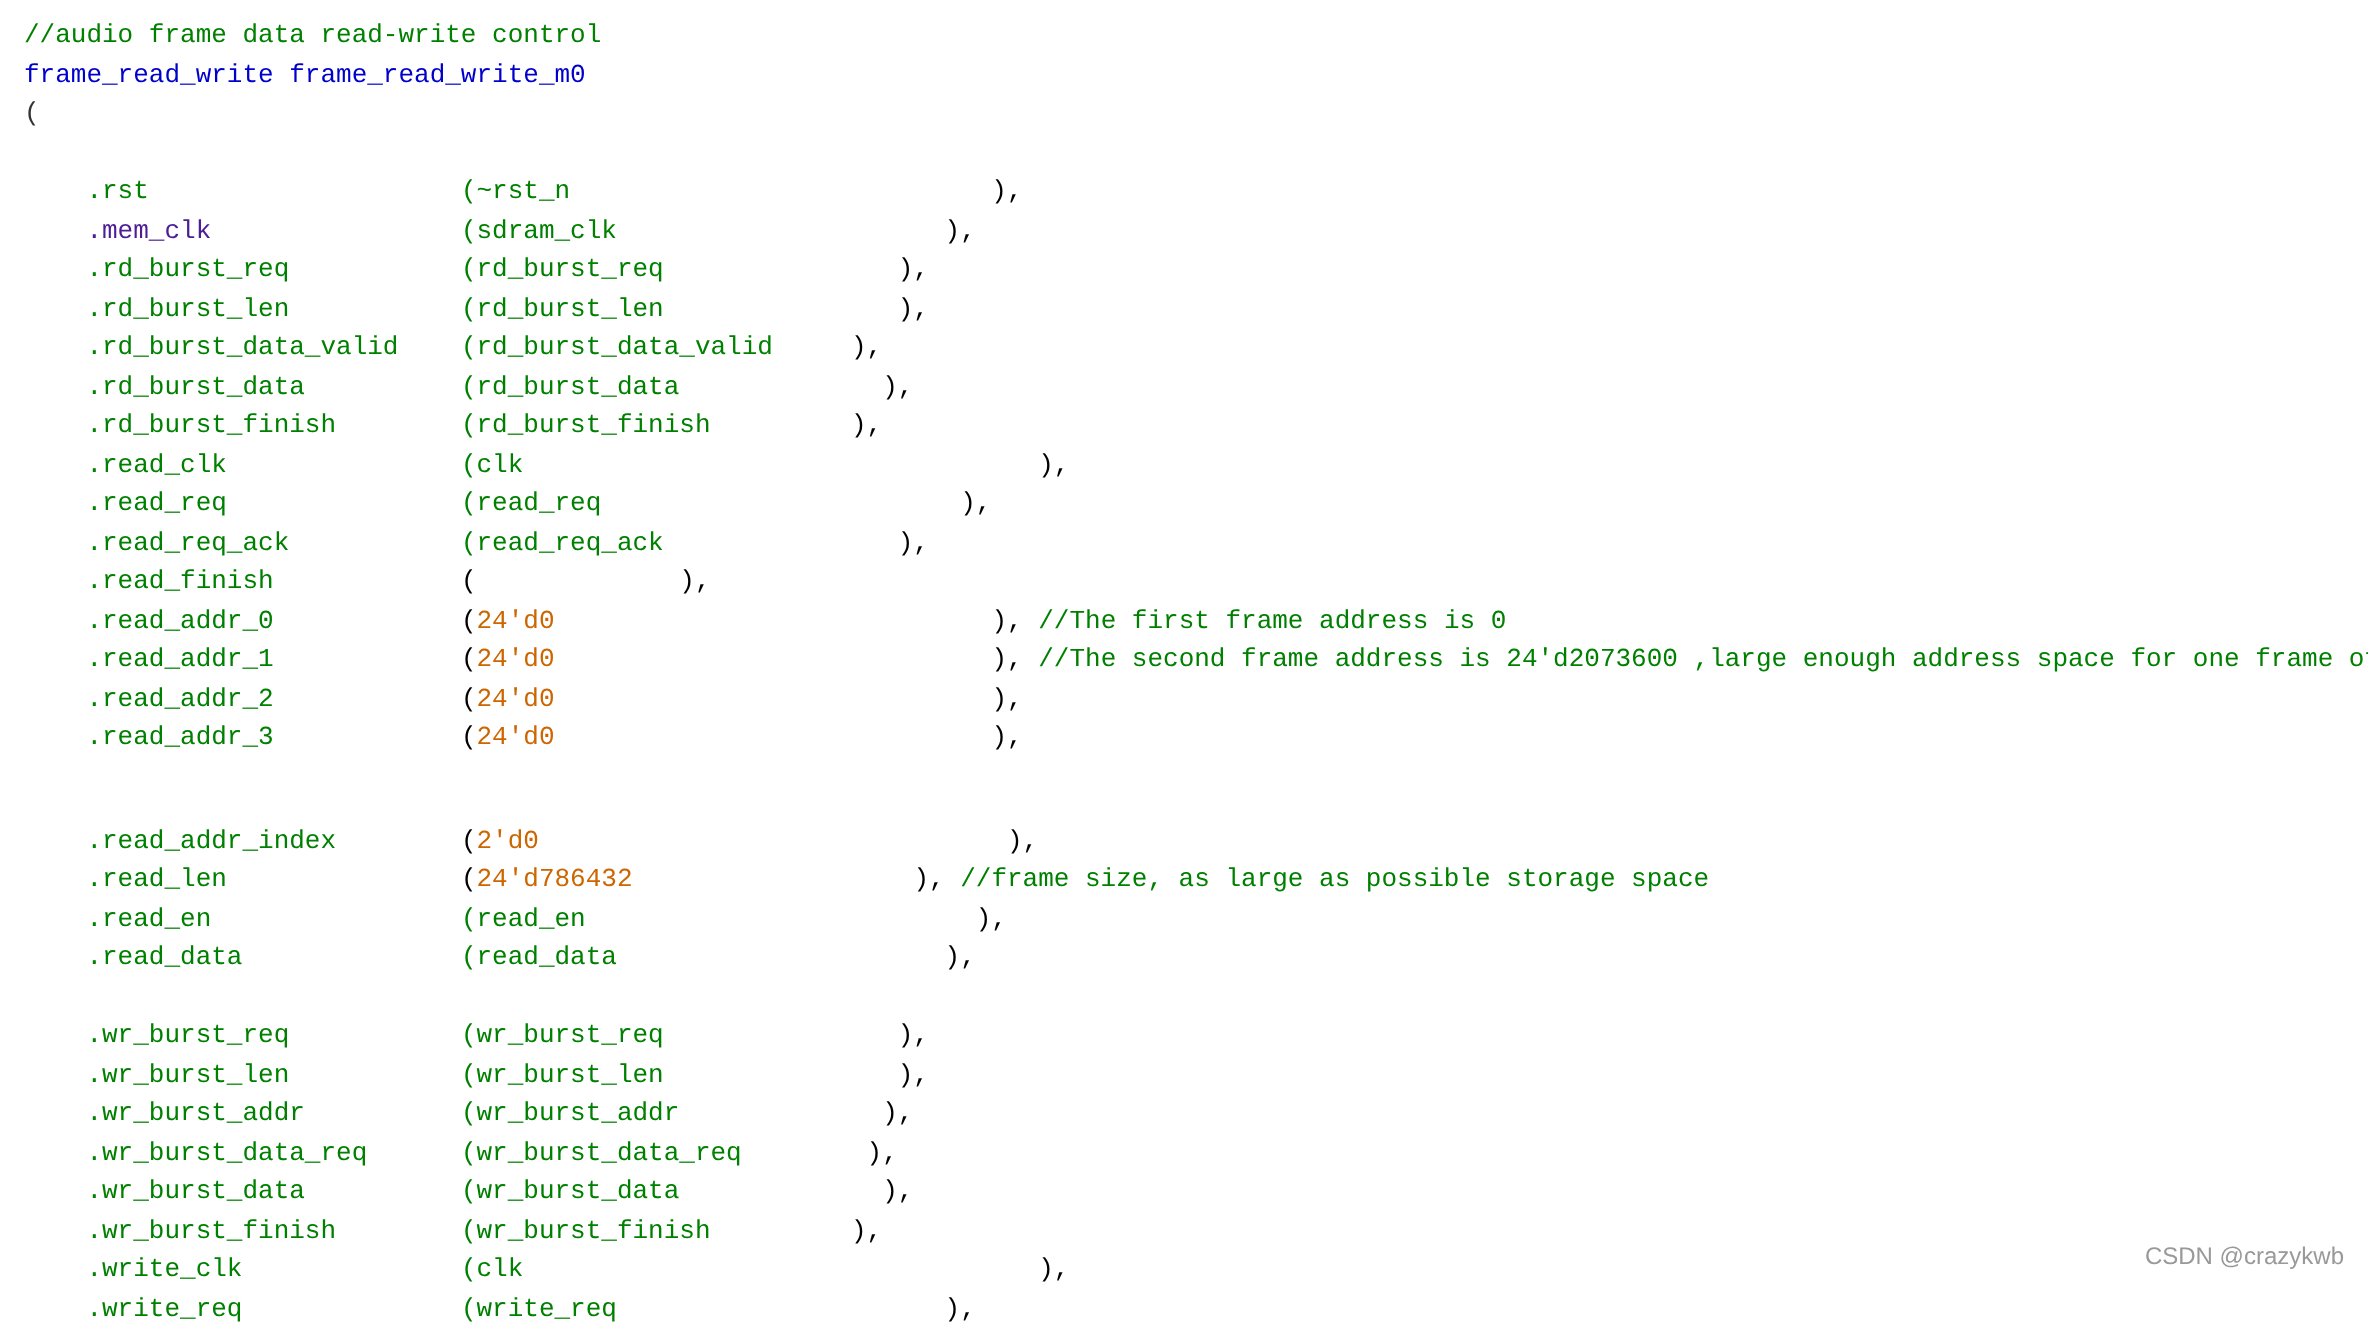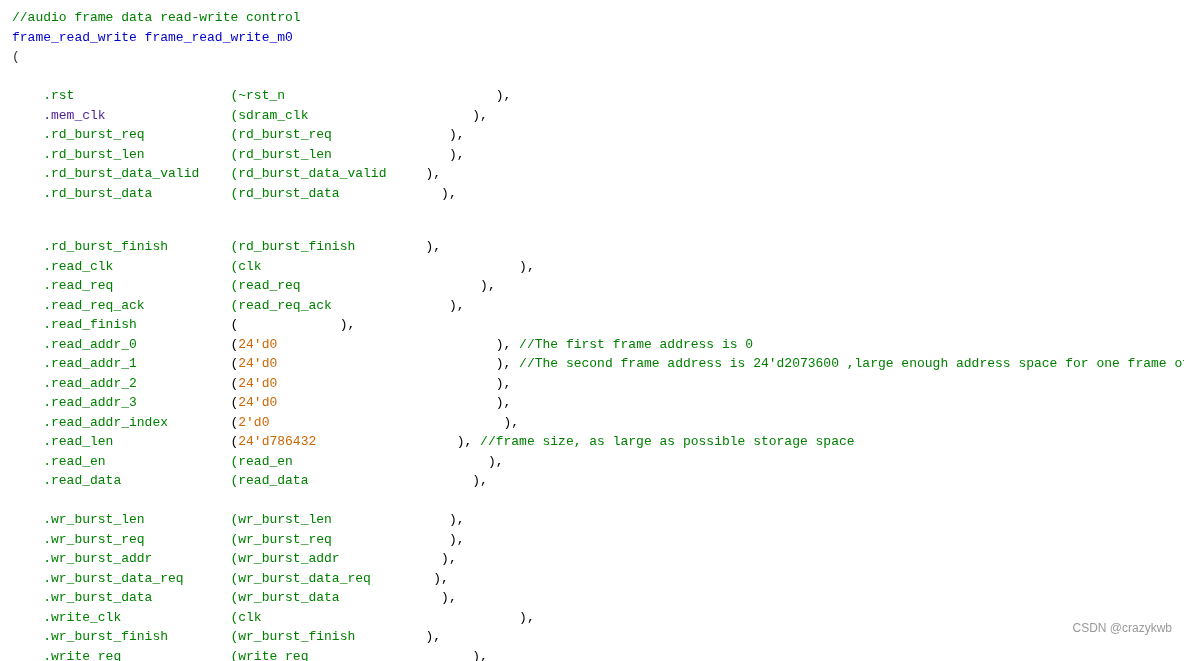--- a/index.html
+++ b/index.html
@@ -36,39 +36,39 @@
       <div style="white-space: pre; display: block; line-height: 1.5;"><span class="comment">//audio frame data read-write control</span></div>
       <div style="white-space: pre; display: block; line-height: 1.5;"><span style="color: rgb(0, 0, 204);">frame_read_write frame_read_write_m0</span></div>
       <div style="white-space: pre; display: block; line-height: 1.5;">(</div>
       <div style="white-space: pre; display: block; line-height: 1.5;"> </div>
       <div style="white-space: pre; display: block; line-height: 1.5;"><span style="color: rgb(0, 128, 0);">    .rst                    </span><span style="color: rgb(0, 128, 0);">(~rst_n                 </span><span style="color: rgb(0, 0, 0);">          ),</span></div>
       <div style="white-space: pre; display: block; line-height: 1.5;"><span style="color: #4c1d95;">    .mem_clk                </span><span style="color: rgb(0, 128, 0);">(sdram_clk              </span><span style="color: rgb(0, 0, 0);">       ),</span></div>
       <div style="white-space: pre; display: block; line-height: 1.5;"><span style="color: rgb(0, 128, 0);">    .rd_burst_req           </span><span style="color: rgb(0, 128, 0);">(rd_burst_req           </span><span style="color: rgb(0, 0, 0);">    ),</span></div>
       <div style="white-space: pre; display: block; line-height: 1.5;"><span style="color: rgb(0, 128, 0);">    .rd_burst_len           </span><span style="color: rgb(0, 128, 0);">(rd_burst_len           </span><span style="color: rgb(0, 0, 0);">    ),</span></div>
       <div style="white-space: pre; display: block; line-height: 1.5;"><span style="color: rgb(0, 128, 0);">    .rd_burst_data_valid    </span><span style="color: rgb(0, 128, 0);">(rd_burst_data_valid    </span><span style="color: rgb(0, 0, 0);"> ),</span></div>
       <div style="white-space: pre; display: block; line-height: 1.5;"><span style="color: rgb(0, 128, 0);">    .rd_burst_data          </span><span style="color: rgb(0, 128, 0);">(rd_burst_data          </span><span style="color: rgb(0, 0, 0);">   ),</span></div>
-      <div style="white-space: pre; display: block; line-height: 1.5; margin-top: 34px;"><span style="color: rgb(0, 128, 0);">    .rd_burst_finish        </span><span style="color: rgb(0, 128, 0);">(rd_burst_finish        </span><span style="color: rgb(0, 0, 0);"> ),</span></div>
+      <div style="white-space: pre; display: block; line-height: 1.5;"><span style="color: rgb(0, 128, 0);">    .rd_burst_finish        </span><span style="color: rgb(0, 128, 0);">(rd_burst_finish        </span><span style="color: rgb(0, 0, 0);"> ),</span></div>
       <div style="white-space: pre; display: block; line-height: 1.5;"><span style="color: rgb(0, 128, 0);">    .read_clk               </span><span style="color: rgb(0, 128, 0);">(clk                    </span><span style="color: rgb(0, 0, 0);">             ),</span></div>
       <div style="white-space: pre; display: block; line-height: 1.5;"><span style="color: rgb(0, 128, 0);">    .read_req               </span><span style="color: rgb(0, 128, 0);">(read_req               </span><span style="color: rgb(0, 0, 0);">        ),</span></div>
       <div style="white-space: pre; display: block; line-height: 1.5;"><span style="color: rgb(0, 128, 0);">    .read_req_ack           </span><span style="color: rgb(0, 128, 0);">(read_req_ack           </span><span style="color: rgb(0, 0, 0);">    ),</span></div>
       <div style="white-space: pre; display: block; line-height: 1.5;"><span style="color: rgb(0, 128, 0);">    .read_finish            </span><span style="color: rgb(0, 0, 0);">(</span><span style="color: rgb(0, 0, 0);">             ),</span></div>
       <div style="white-space: pre; display: block; line-height: 1.5;"><span style="color: rgb(0, 128, 0);">    .read_addr_0            </span><span style="color: rgb(0, 0, 0);">(</span><span style="color: rgb(204, 102, 0);">24'd0</span><span style="color: rgb(0, 0, 0);">                            ), </span><span style="color: rgb(0, 128, 0);">//The first frame address is 0</span></div>
       <div style="white-space: pre; display: block; line-height: 1.5;"><span style="color: rgb(0, 128, 0);">    .read_addr_1            </span><span style="color: rgb(0, 0, 0);">(</span><span style="color: rgb(204, 102, 0);">24'd0</span><span style="color: rgb(0, 0, 0);">                            ), </span><span style="color: rgb(0, 128, 0);">//The second frame address is 24'd2073600 ,large enough address space for one frame of video</span></div>
       <div style="white-space: pre; display: block; line-height: 1.5;"><span style="color: rgb(0, 128, 0);">    .read_addr_2            </span><span style="color: rgb(0, 0, 0);">(</span><span style="color: rgb(204, 102, 0);">24'd0</span><span style="color: rgb(0, 0, 0);">                            ),</span></div>
       <div style="white-space: pre; display: block; line-height: 1.5;"><span style="color: rgb(0, 128, 0);">    .read_addr_3            </span><span style="color: rgb(0, 0, 0);">(</span><span style="color: rgb(204, 102, 0);">24'd0</span><span style="color: rgb(0, 0, 0);">                            ),</span></div>
-      <div style="white-space: pre; display: block; line-height: 1.5;"><span style="color: rgb(0, 128, 0);">    .read_addr_index        </span><span style="color: rgb(0, 0, 0);">(</span><span style="color: rgb(204, 102, 0);">2'd0</span><span style="color: rgb(0, 0, 0);">                              ),</span></div>
+      <div style="white-space: pre; display: block; line-height: 1.5; margin-top: 32px;"><span style="color: rgb(0, 128, 0);">    .read_addr_index        </span><span style="color: rgb(0, 0, 0);">(</span><span style="color: rgb(204, 102, 0);">2'd0</span><span style="color: rgb(0, 0, 0);">                              ),</span></div>
       <div style="white-space: pre; display: block; line-height: 1.5;"><span style="color: rgb(0, 128, 0);">    .read_len               </span><span style="color: rgb(0, 0, 0);">(</span><span style="color: rgb(204, 102, 0);">24'd786432</span><span style="color: rgb(0, 0, 0);">                  ), </span><span style="color: rgb(0, 128, 0);">//frame size, as large as possible storage space</span></div>
       <div style="white-space: pre; display: block; line-height: 1.5;"><span style="color: rgb(0, 128, 0);">    .read_en                </span><span style="color: rgb(0, 128, 0); font-family: Liberation Mono, monospace;">(read_en                </span><span style="color: rgb(0, 0, 0);">         ),</span></div>
       <div style="white-space: pre; display: block; line-height: 1.5;"><span style="color: rgb(0, 128, 0);">    .read_data              </span><span style="color: rgb(0, 128, 0);">(read_data              </span><span style="color: rgb(0, 0, 0);">       ),</span></div>
       <div style="white-space: pre; display: block; line-height: 1.5;"> </div>
+      <div style="white-space: pre; display: block; line-height: 1.5;"><span style="color: rgb(0, 128, 0);">    .wr_burst_req           </span><span style="color: rgb(0, 128, 0);">(wr_burst_req           </span><span style="color: rgb(0, 0, 0);">    ),</span></div>
       <div style="white-space: pre; display: block; line-height: 1.5;"><span style="color: rgb(0, 128, 0);">    .wr_burst_len           </span><span style="color: rgb(0, 128, 0);">(wr_burst_len           </span><span style="color: rgb(0, 0, 0);">    ),</span></div>
-      <div style="white-space: pre; display: block; line-height: 1.5;"><span style="color: rgb(0, 128, 0);">    .wr_burst_req           </span><span style="color: rgb(0, 128, 0);">(wr_burst_req           </span><span style="color: rgb(0, 0, 0);">    ),</span></div>
       <div style="white-space: pre; display: block; line-height: 1.5;"><span style="color: rgb(0, 128, 0);">    .wr_burst_addr          </span><span style="color: rgb(0, 128, 0);">(wr_burst_addr          </span><span style="color: rgb(0, 0, 0);">   ),</span></div>
       <div style="white-space: pre; display: block; line-height: 1.5;"><span style="color: rgb(0, 128, 0); text-align: right;">    .wr_burst_data_req      </span><span style="color: rgb(0, 128, 0);">(wr_burst_data_req      </span><span style="color: rgb(0, 0, 0);">  ),</span></div>
       <div style="white-space: pre; display: block; line-height: 1.5;"><span style="color: rgb(0, 128, 0);">    .wr_burst_data          </span><span style="color: rgb(0, 128, 0);">(wr_burst_data          </span><span style="color: rgb(0, 0, 0);">   ),</span></div>
+      <div style="white-space: pre; display: block; line-height: 1.5;"><span style="color: rgb(0, 128, 0);">    .wr_burst_finish        </span><span style="color: rgb(0, 128, 0);">(wr_burst_finish        </span><span style="color: rgb(0, 0, 0);"> ),</span></div>
       <div style="white-space: pre; display: block; line-height: 1.5;"><span style="color: rgb(0, 128, 0);">    .write_clk              </span><span style="color: rgb(0, 128, 0);">(clk                    </span><span style="color: rgb(0, 0, 0);">             ),</span></div>
-      <div style="white-space: pre; display: block; line-height: 1.5;"><span style="color: rgb(0, 128, 0);">    .wr_burst_finish        </span><span style="color: rgb(0, 128, 0);">(wr_burst_finish        </span><span style="color: rgb(0, 0, 0);"> ),</span></div>
       <div style="white-space: pre; display: block; line-height: 1.5;"><span style="color: rgb(0, 128, 0);">    .write_req              </span><span style="color: rgb(0, 128, 0);">(write_req              </span><span style="color: rgb(0, 0, 0);">       ),</span></div>
       <div style="white-space: pre; display: block; line-height: 1.5;"><span style="color: rgb(0, 128, 0);">    .write_req_ack          </span><span style="color: rgb(0, 128, 0);">(write_req_ack          </span><span style="color: rgb(0, 0, 0);">   ),</span></div>
     </div>
 </div>
 
 <div class="watermark">CSDN @crazykwb</div>
 
 </body></html>

